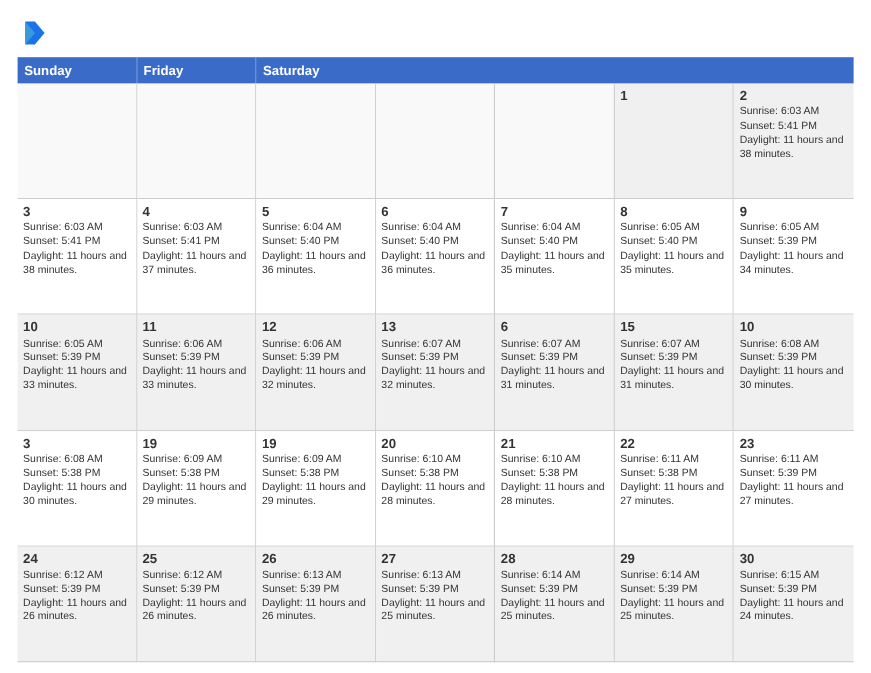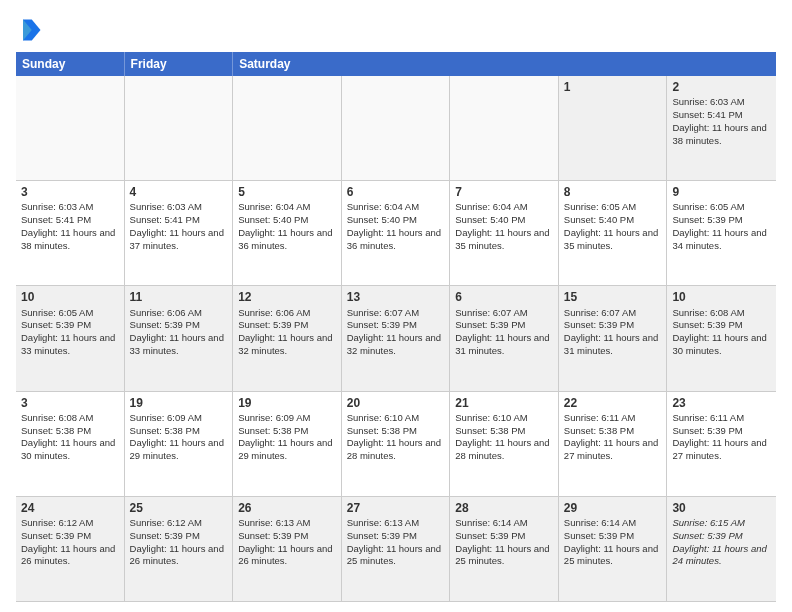--- a/index.html
+++ b/index.html
@@ -213,18 +213,18 @@
 Daylight: 11 hours and 26 minutes.</span></div>
         <div class="cal-cell shaded"><span class="day-num">27</span><span style="white-space: pre-line;">Sunrise: 6:13 AM
 Sunset: 5:39 PM
 Daylight: 11 hours and 25 minutes.</span></div>
         <div class="cal-cell shaded"><span class="day-num">28</span><span style="white-space: pre-line;">Sunrise: 6:14 AM
 Sunset: 5:39 PM
 Daylight: 11 hours and 25 minutes.</span></div>
         <div class="cal-cell shaded"><span class="day-num">29</span><span style="white-space: pre-line;">Sunrise: 6:14 AM
 Sunset: 5:39 PM
 Daylight: 11 hours and 25 minutes.</span></div>
-        <div class="cal-cell shaded"><span class="day-num">30</span><span style="white-space: pre-line; font-style: italic;">Sunrise: 6:15 AM
+        <div class="cal-cell shaded"><span class="day-num">30</span><span style="white-space: pre-line;">Sunrise: 6:15 AM
 Sunset: 5:39 PM
 Daylight: 11 hours and 24 minutes.</span></div>
       </div>
   </div>
 </div>
 
 </body></html>

